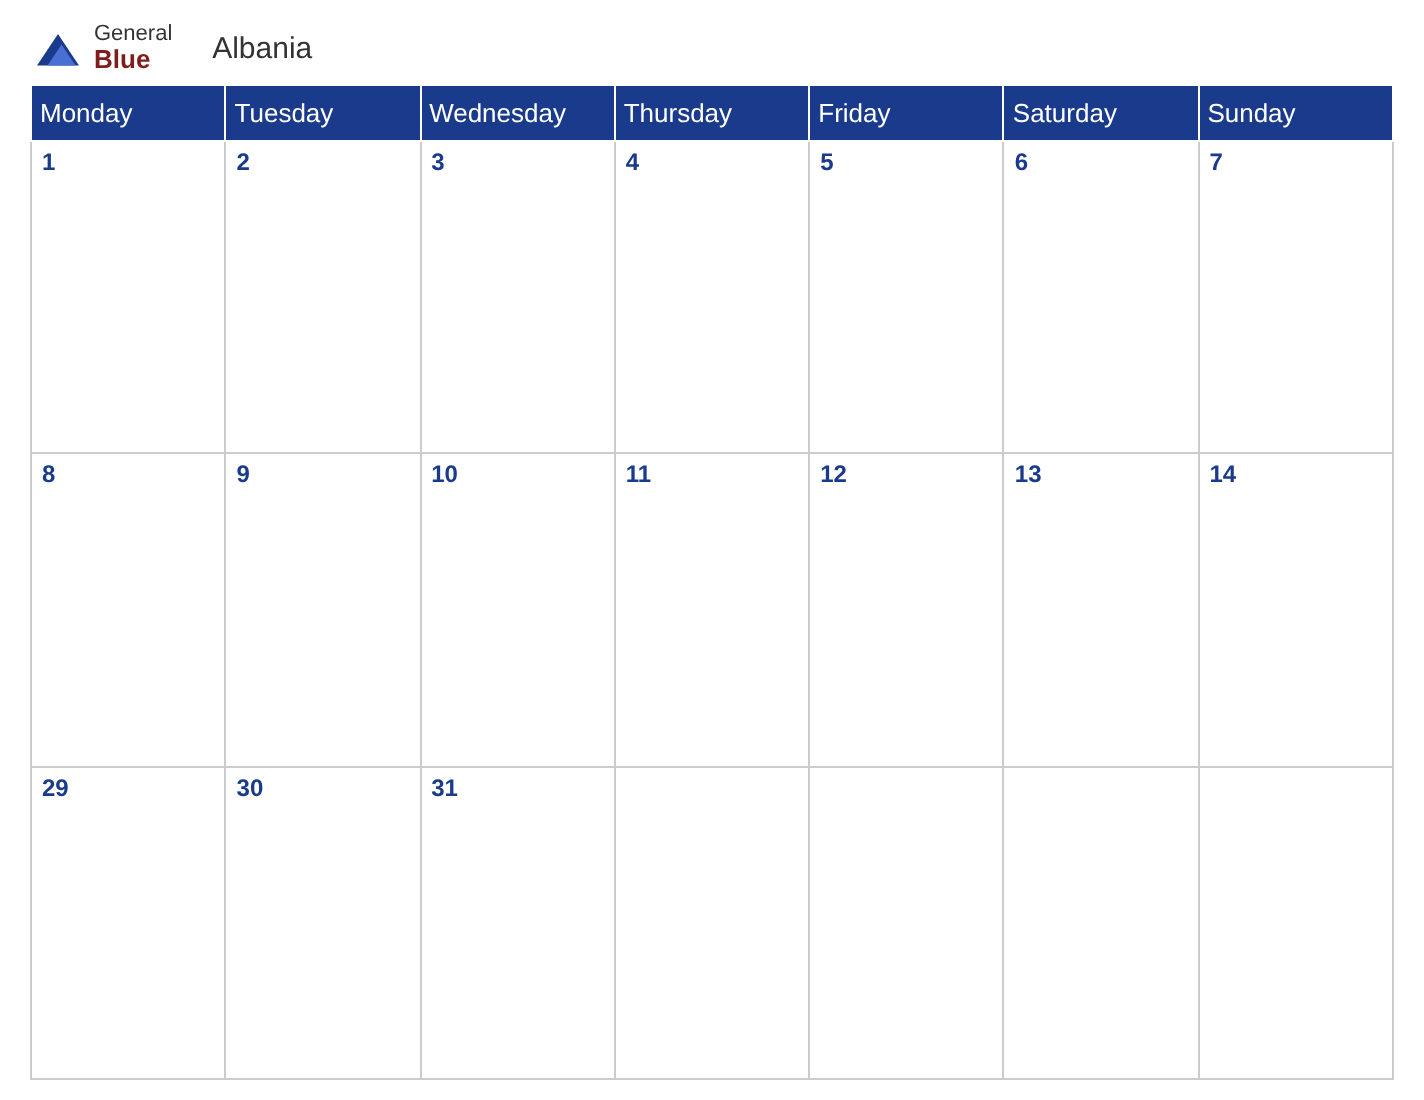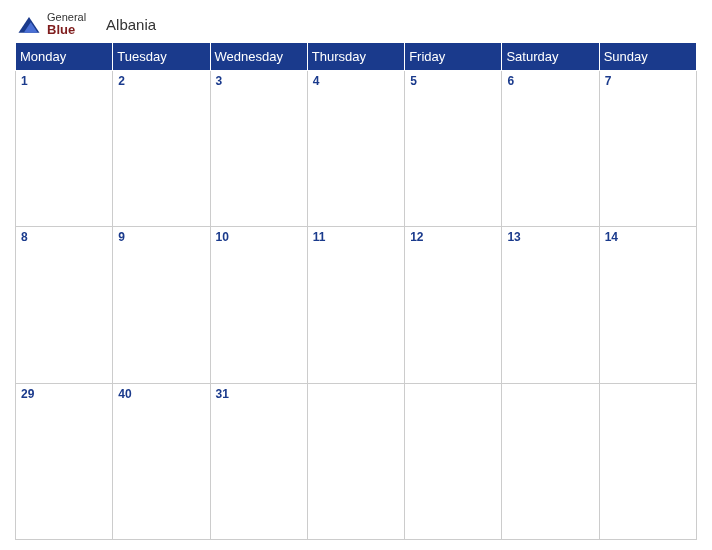--- a/index.html
+++ b/index.html
@@ -148,21 +148,21 @@
         <td><span class="day-number">8</span></td>
         <td><span class="day-number">9</span></td>
         <td><span class="day-number">10</span></td>
         <td><span class="day-number">11</span></td>
         <td><span class="day-number">12</span></td>
         <td><span class="day-number">13</span></td>
         <td><span class="day-number">14</span></td>
       </tr>
       <tr>
         <td><span class="day-number">29</span></td>
-        <td><span class="day-number">40</span></td>
+        <td><span class="day-number">30</span></td>
         <td><span class="day-number">31</span></td>
         <td class="empty-cell"></td>
         <td class="empty-cell"></td>
         <td class="empty-cell"></td>
         <td class="empty-cell"></td>
       </tr>
     </tbody>
 </table>
 
 </body></html>

